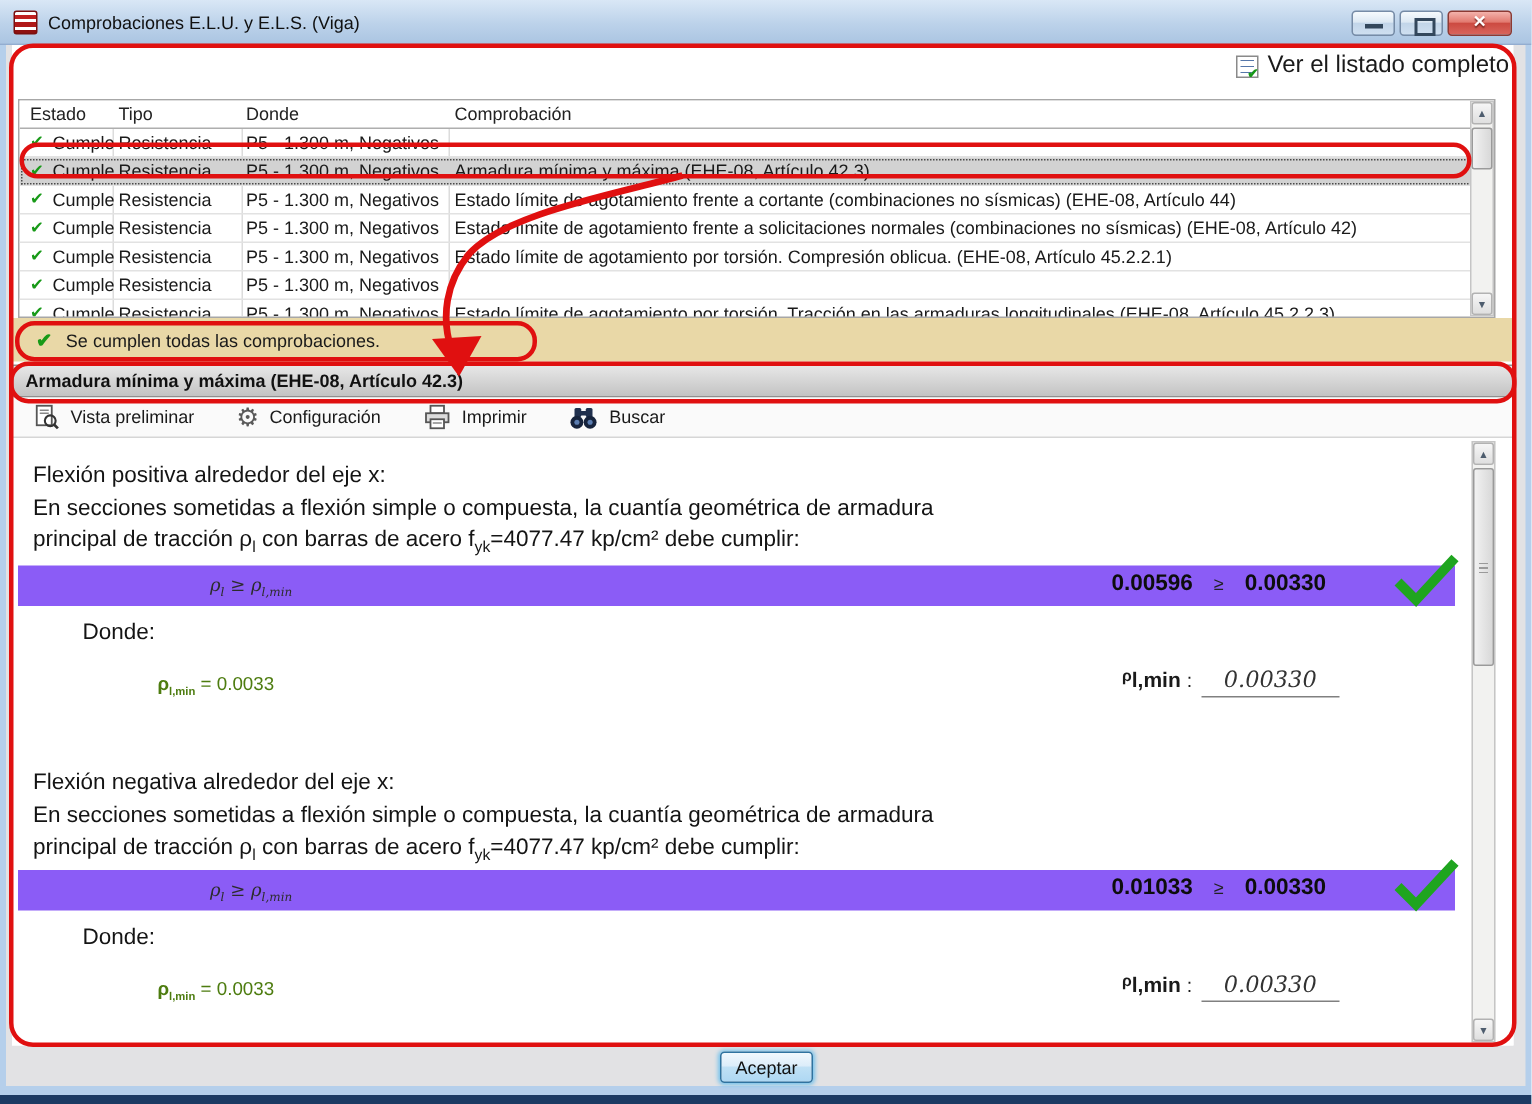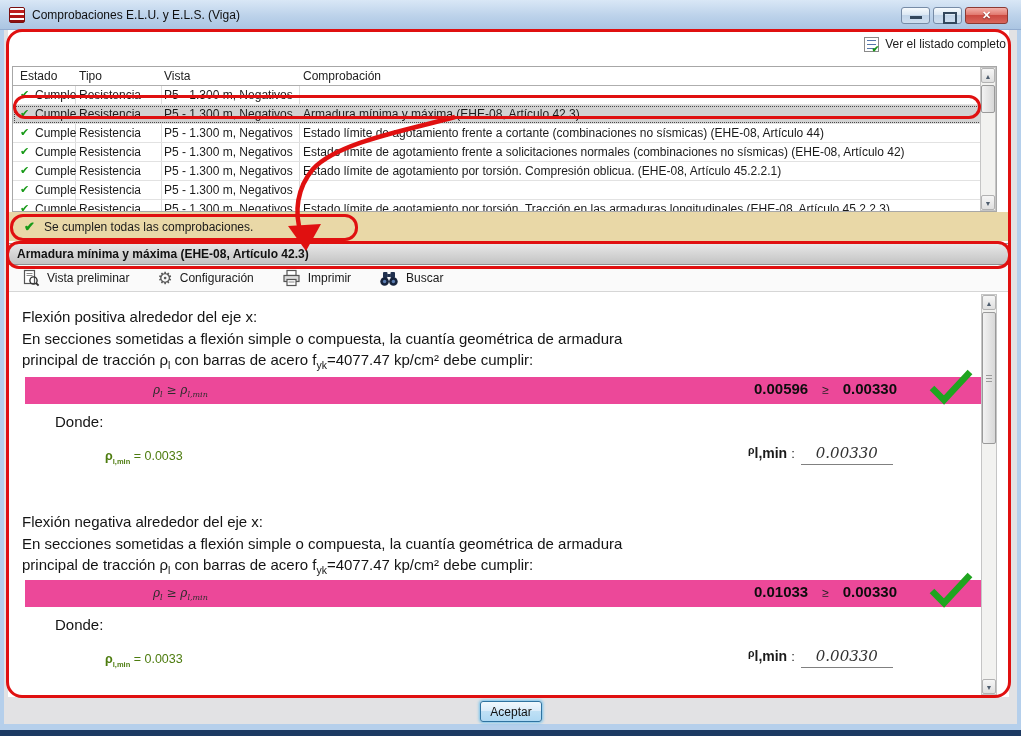--- a/index.html
+++ b/index.html
@@ -38,21 +38,21 @@
   .wbtn.max::after { content:""; position:absolute; left:9px; top:4px; width:10px; height:8px; border:2px solid #33475c; background:transparent; }
 
   .client-bg { position:absolute; left:4px; top:30px; width:1013px; height:694px; background:#e2e2e4; }
   .frame-bottom-dark { position:absolute; left:0; top:730px; width:1021px; height:6px; background:#1c3a63; }
 
   .white-panel { position:absolute; left:8px; top:30px; width:1001px; height:667px; background:#ffffff; }
 
   
   .viewlist {
     position:absolute; right:15px; top:34px; height:20px;
-    display:flex; align-items:center; gap:6px; font-size:12px; cursor:pointer;
+    display:flex; align-items:center; gap:6px; font-size:16px; cursor:pointer;
   }
   .viewlist-icon {
     width:15px; height:15px; border:1px solid #8a8a8a; background:#fff; position:relative;
   }
   .viewlist-icon::before {
     content:""; position:absolute; left:2px; top:2px; right:2px; bottom:2px;
     background:repeating-linear-gradient(#5577aa 0 1px, transparent 1px 4px);
   }
   .viewlist-icon::after {
     content:"✔"; position:absolute; right:-1px; bottom:-3px; color:#169616; font-size:9px; font-weight:bold;
@@ -114,21 +114,21 @@
     display:flex; align-items:center; gap:28px; padding-left:14px; font-size:12px;
   }
   .titem { display:flex; align-items:center; gap:7px; cursor:pointer; }
   .gear-glyph { font-size:17px; color:#5a5a5a; line-height:17px; }
 
   
   .content { position:absolute; left:8px; top:292px; width:1001px; height:405px; background:#fff; overflow:hidden; }
   .para { position:absolute; left:14px; font-size:15px; line-height:21.5px; color:#141414; }
   .sub-inline { font-size:10.5px; vertical-align:-4px; }
   .band {
-    position:absolute; left:17px; width:958px; height:27px; background:#ec4899;
+    position:absolute; left:4px; width:958px; height:27px; background:#8b5cf6;
     display:flex; align-items:center;
   }
   .band-formula {
     position:absolute; left:128px; top:6px;
     font-family:"DejaVu Serif", serif; font-style:italic; font-size:12px; color:#2c2c2c;
   }
   .band-formula sub { font-size:8px; }
   .band-values {
     position:absolute; right:86px; top:3px; display:flex; align-items:baseline; gap:14px;
     font-size:15px; font-weight:bold; color:#0d0d0d;
@@ -189,21 +189,21 @@
 </div>
 
 <div class="table">
   <div class="vline" style="left:62px"></div>
   <div class="vline" style="left:148px"></div>
   <div class="vline" style="left:286px"></div>
 
   <div class="thead">
     <span class="hcell h-estado">Estado</span>
     <span class="hcell h-tipo">Tipo</span>
-    <span class="hcell h-zona">Vista</span>
+    <span class="hcell h-zona">Donde</span>
     <span class="hcell h-comp">Comprobación</span>
   </div>
 
   <div class="trow" style="top:19px">
     <span class="cell c-chk">✔</span>
     <span class="cell c-estado">Cumple</span>
     <span class="cell c-tipo">Resistencia</span>
     <span class="cell c-zona">P5 - 1.300 m, Negativos</span>
   </div>
   <div class="trow selected" style="top:38px">

